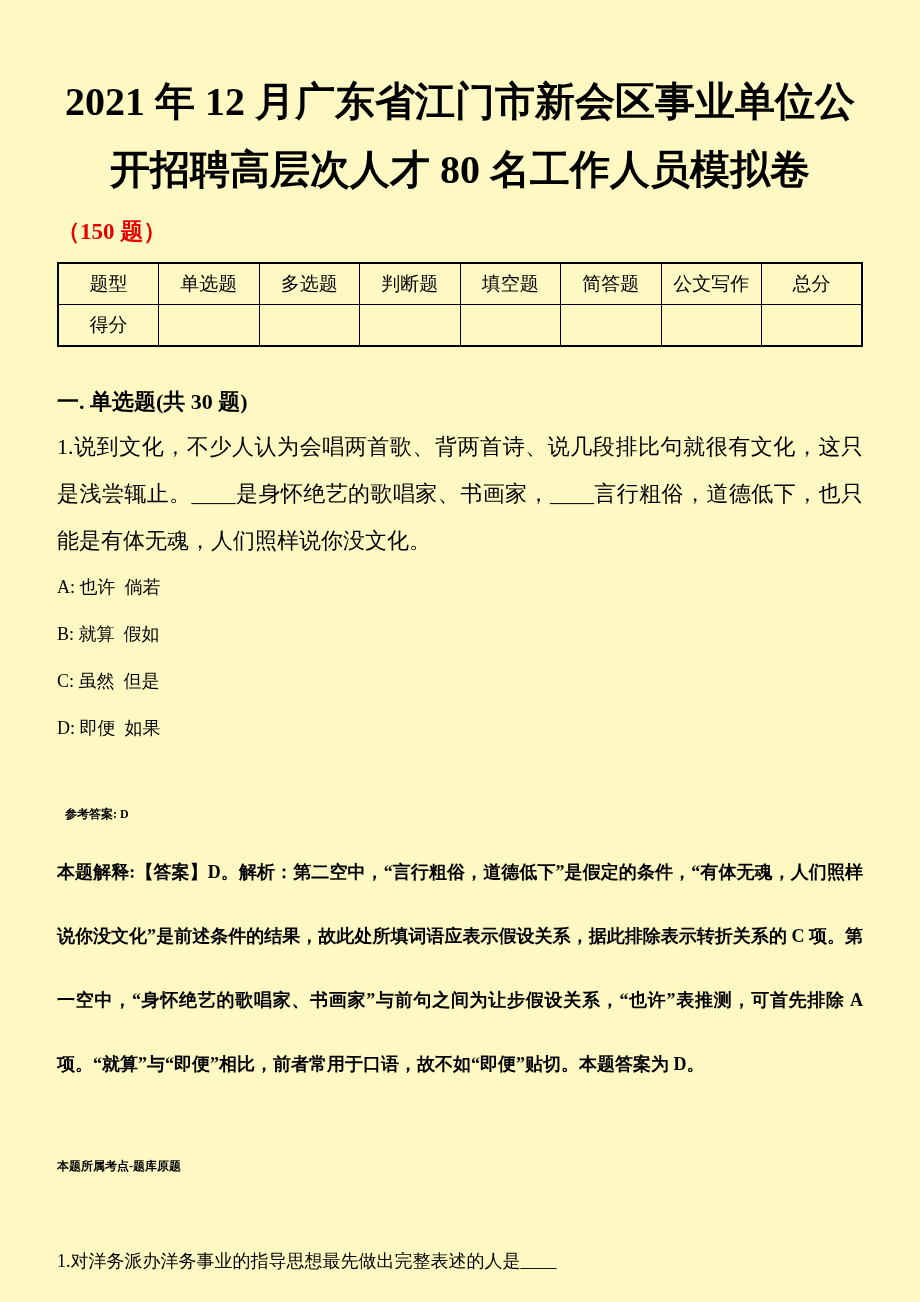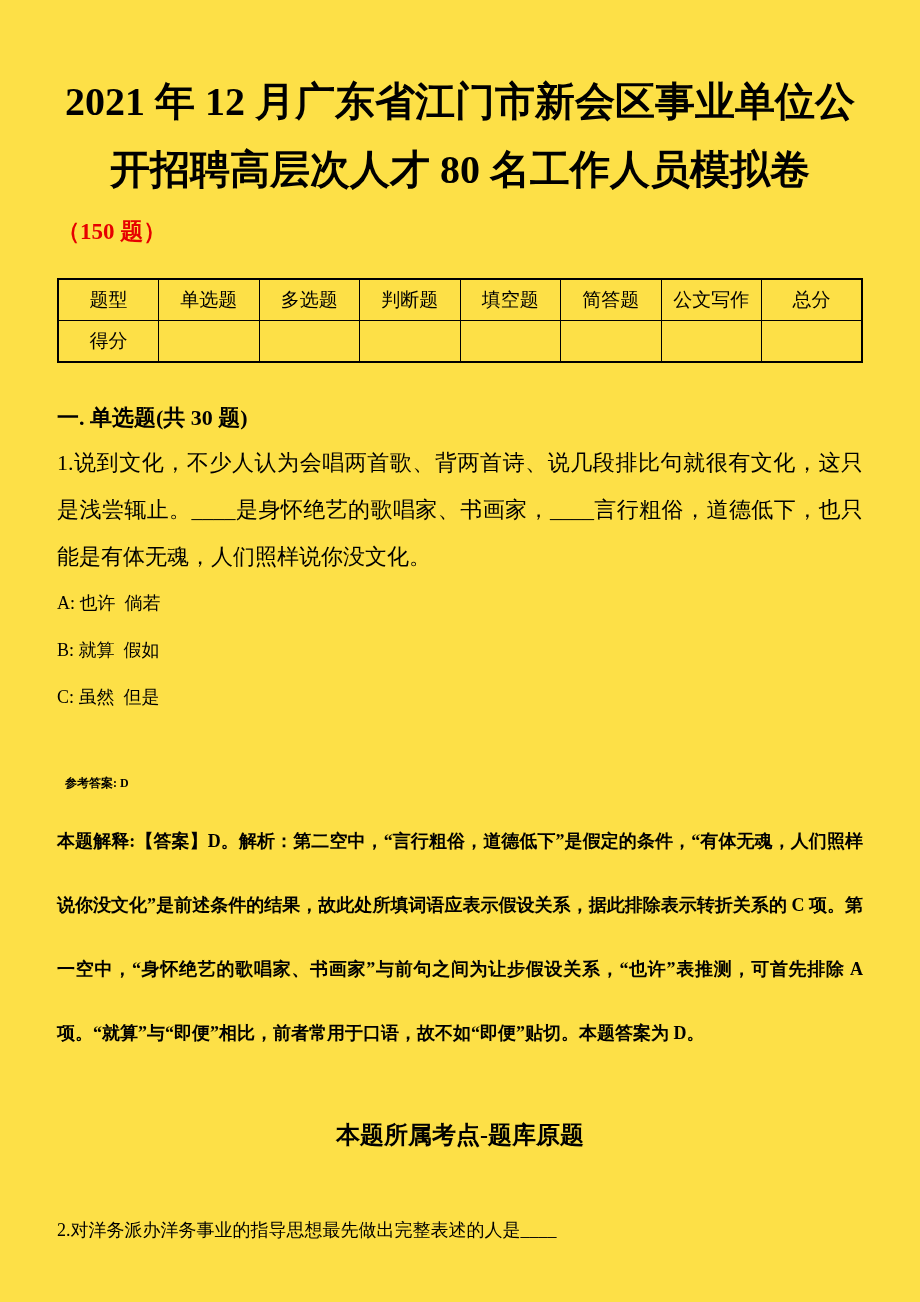--- a/index.html
+++ b/index.html
@@ -1,48 +1,48 @@
 <!DOCTYPE html>
 <html><head>
 <meta charset="utf-8">
 <style>
   html,body{margin:0;padding:0;background:#ffffff;}
   .page{
     position:relative;
     width:920px;height:1302px;
     box-sizing:border-box;
     padding:68px 57px 0 57px;
-    background:#fde047;
+    background:#fef9c3;
     color:#000000;
     font-family:"Liberation Serif", serif;
     overflow:hidden;
   }
   .title{margin:0;text-align:center;font-size:40px;font-weight:700;line-height:68px;}
   .title .title-line{display:block;white-space:nowrap;}
   .subtitle{margin-top:14px;text-align:left;font-size:23px;font-weight:700;color:#e60000;line-height:27px;}
   table.score-table{
-    width:100%;margin-top:33px;
+    width:100%;margin-top:17px;
     border-collapse:collapse;table-layout:fixed;
     border:2px solid #000;
     font-family:Liberation Serif, serif;
   }
   table.score-table td{
     border:1px solid #000;
     height:40px;
     text-align:center;vertical-align:middle;
     font-size:19px;font-weight:400;
     padding:0;
   }
   .section-heading{margin:42px 0 0 0;font-size:22px;font-weight:700;line-height:26px;}
   .stem{margin:8px 0 0 0;font-size:22px;line-height:47px;text-align:justify;white-space:pre-wrap;}
   .options{margin:0;}
   .option{font-size:18px;line-height:47px;white-space:pre-wrap;}
   .answer{margin:48px 0 0 8px;font-size:12px;font-weight:700;line-height:28px;white-space:pre-wrap;}
   .explanation{margin:12px 0 0 0;font-size:18px;font-weight:700;line-height:64px;text-align:justify;white-space:pre-wrap;}
-  .source-note{margin:56px 0 0 0;font-size:24px;font-weight:700;line-height:28px;text-align:center;}
+  .source-note{margin:56px 0 0 0;font-size:12px;font-weight:700;line-height:28px;}
   .question2{margin:57px 0 0 0;font-size:18px;line-height:48px;white-space:pre-wrap;}
 </style>
 </head>
 <body>
 
 <div class="page">
 
   <h1 class="title">
     <span class="title-line">2021 年 12 月广东省江门市新会区事业单位公</span>
     <span class="title-line">开招聘高层次人才 80 名工作人员模拟卷</span>
@@ -76,23 +76,24 @@
   </table>
 
   <h2 class="section-heading">一. 单选题(共 30 题)</h2>
 
   <p class="stem">1.说到文化，不少人认为会唱两首歌、背两首诗、说几段排比句就很有文化，这只是浅尝辄止。____是身怀绝艺的歌唱家、书画家，____言行粗俗，道德低下，也只能是有体无魂，人们照样说你没文化。</p>
 
   <div class="options">
     <div class="option">A: 也许  倘若</div>
     <div class="option">B: 就算  假如</div>
     <div class="option">C: 虽然  但是</div>
+    <div class="option">D: 即便  如果</div>
   </div>
 
   <p class="answer">参考答案: D</p>
 
   <p class="explanation">本题解释:【答案】D。解析：第二空中，“言行粗俗，道德低下”是假定的条件，“有体无魂，人们照样说你没文化”是前述条件的结果，故此处所填词语应表示假设关系，据此排除表示转折关系的 C 项。第一空中，“身怀绝艺的歌唱家、书画家”与前句之间为让步假设关系，“也许”表推测，可首先排除 A 项。“就算”与“即便”相比，前者常用于口语，故不如“即便”贴切。本题答案为 D。</p>
 
   <p class="source-note">本题所属考点-题库原题</p>
 
-  <p class="question2">2.对洋务派办洋务事业的指导思想最先做出完整表述的人是____</p>
+  <p class="question2">1.对洋务派办洋务事业的指导思想最先做出完整表述的人是____</p>
 
 </div>
 
 </body></html>

